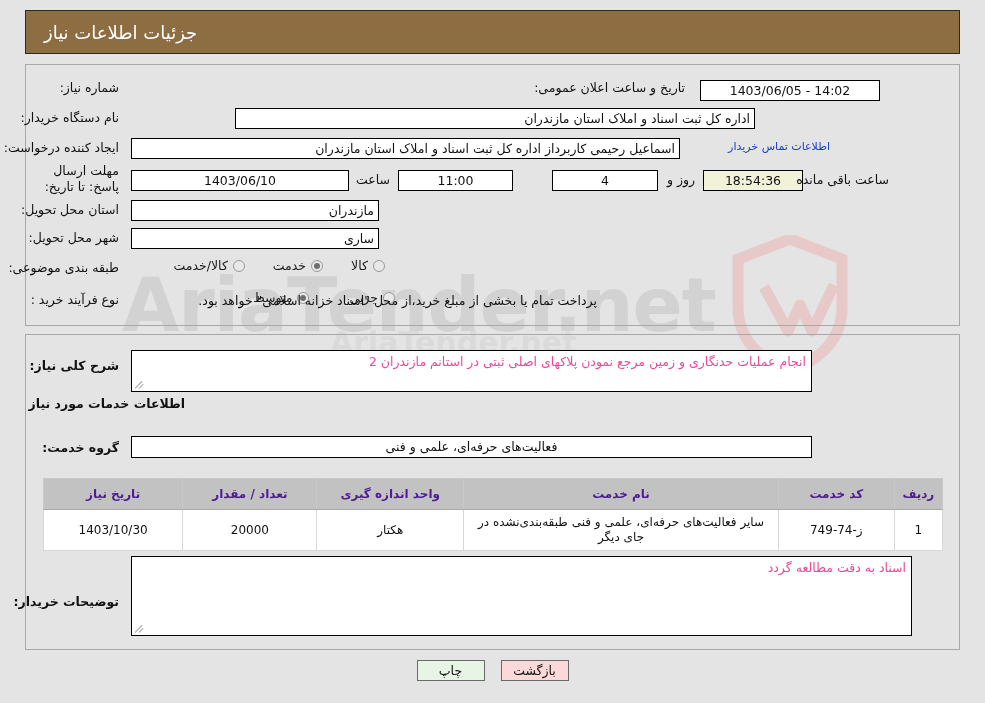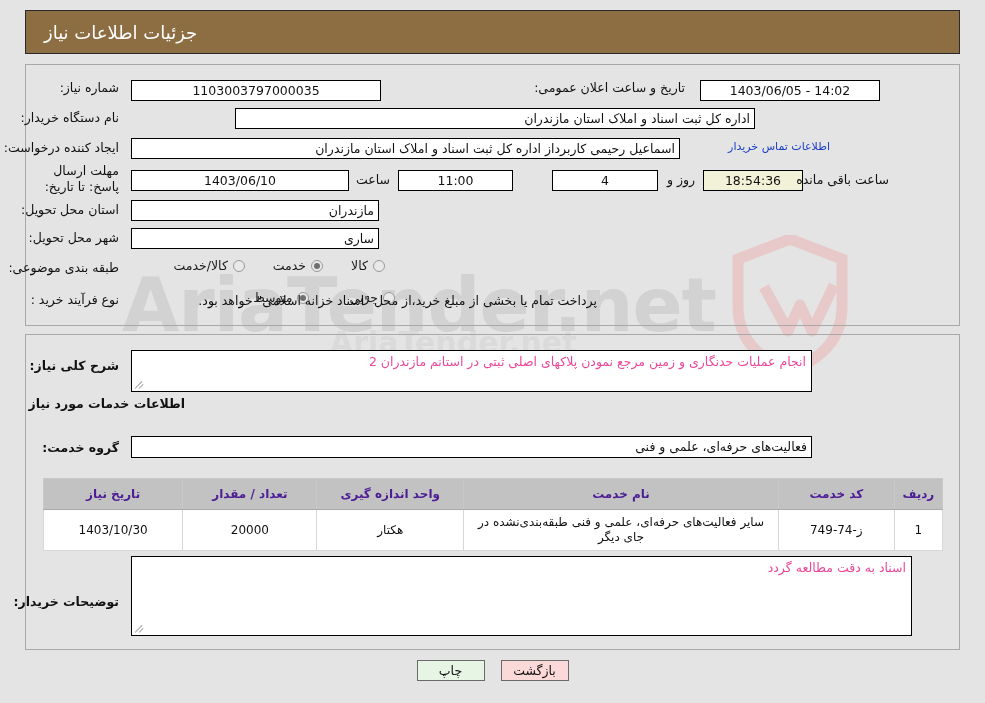--- a/index.html
+++ b/index.html
@@ -200,21 +200,20 @@
   <div class="titlebar">
     <span class="t">جزئیات اطلاعات نیاز</span>
   </div>
 
   <div class="panel" id="panel-top"></div>
   <div class="panel" id="panel-bot"></div>
 
   <div class="row" style="right:866px;top:80px;">
     <span class="lbl">شماره نیاز:</span>
   </div>
-  <div class="inp ctr" style="position:absolute;z-index:3;right:604px;top:80px;width:250px;">1103003797000035</div>
 
   <div class="row" style="right:300px;top:80px;">
     <span class="lbl">تاریخ و ساعت اعلان عمومی:</span>
   </div>
   <div class="inp ctr" style="position:absolute;z-index:3;right:105px;top:80px;width:180px;">14:02 - 1403/06/05</div>
 
   <div class="row" style="right:866px;top:110px;">
     <span class="lbl">نام دستگاه خریدار:</span>
   </div>
   <div class="inp" style="position:absolute;z-index:3;right:230px;top:108px;width:520px;">اداره کل ثبت اسناد و املاک استان مازندران</div>
@@ -288,21 +287,21 @@
         <span></span>
         <span></span>
       </span>
   </div>
 
   <div style="position:absolute;z-index:3;right:800px;top:396px;" class="lbl lbl-b">اطلاعات خدمات مورد نیاز</div>
 
   <div class="row" style="right:866px;top:440px;">
     <span class="lbl lbl-b">گروه خدمت:</span>
   </div>
-  <div class="inp" style="position:absolute;z-index:3;right:173px;top:436px;width:681px;height:22px;line-height:20px;">فعالیت‌های حرفه‌ای، علمی و فنی</div>
+  <div class="inp" style="position:absolute;z-index:3;right:173px;top:436px;width:681px;height:22px;line-height:20px;text-align:center;">فعالیت‌های حرفه‌ای، علمی و فنی</div>
 
   <table class="grid">
     <thead>
       <tr>
         <th class="col-row">ردیف</th>
         <th class="col-code">کد خدمت</th>
         <th class="col-name">نام خدمت</th>
         <th class="col-unit">واحد اندازه گیری</th>
         <th class="col-qty">تعداد / مقدار</th>
         <th class="col-date">تاریخ نیاز</th>

